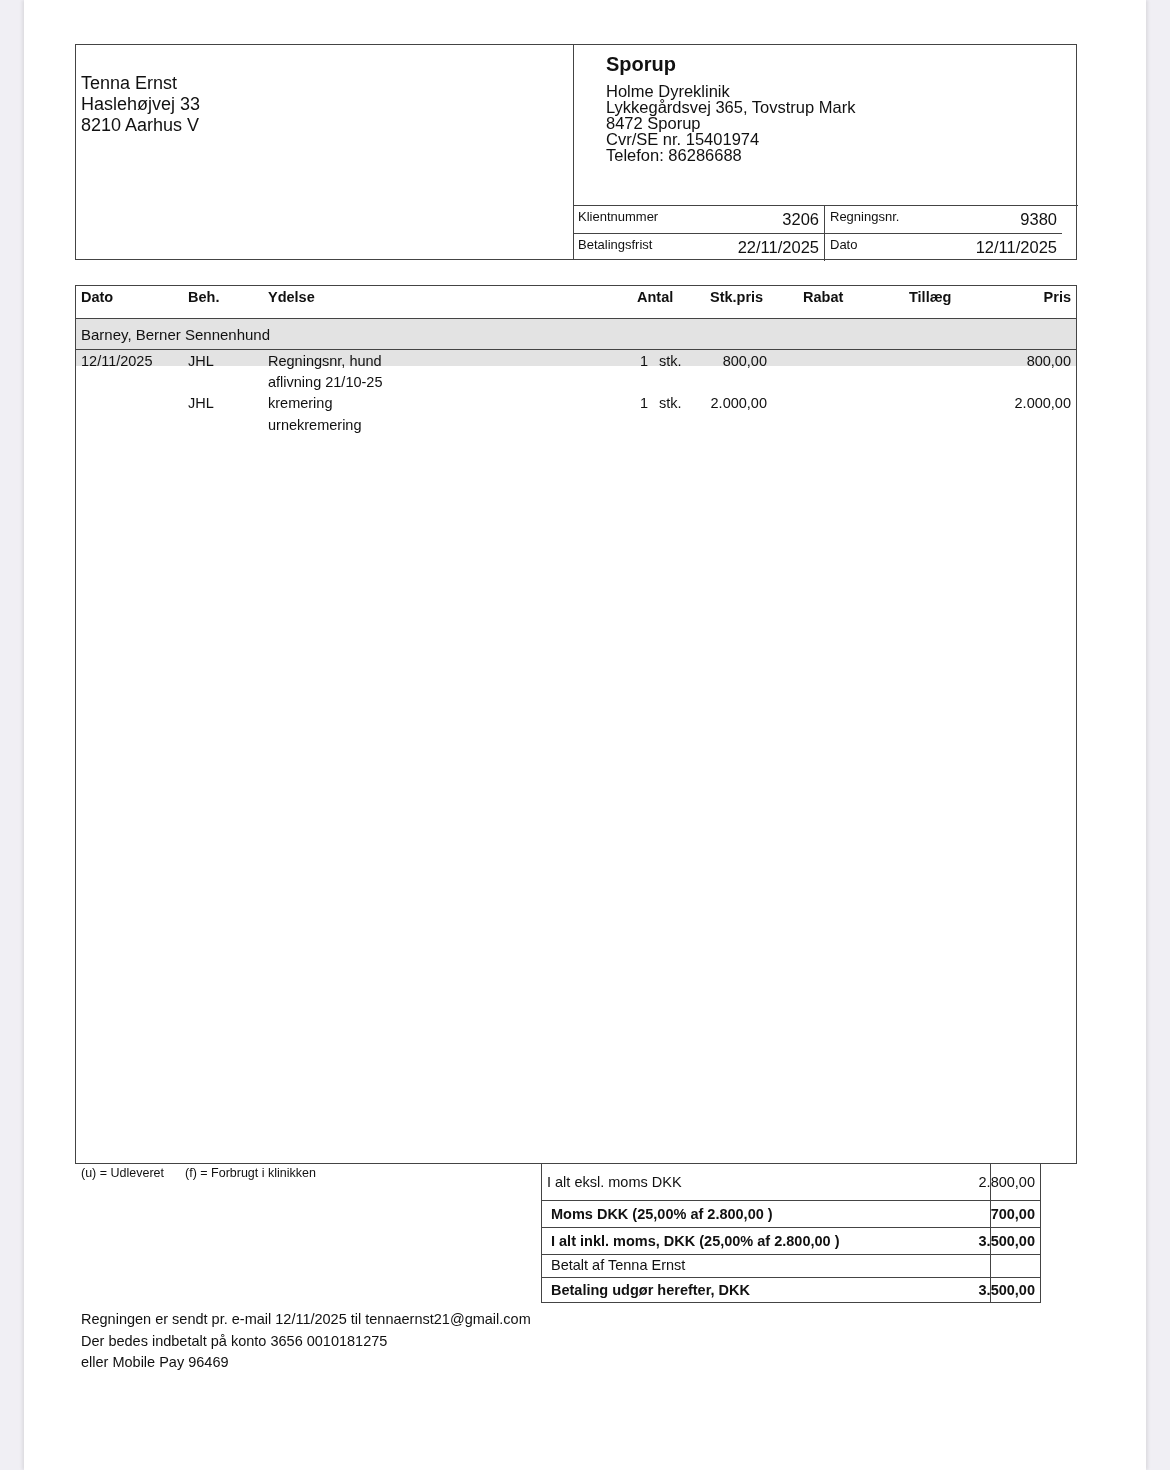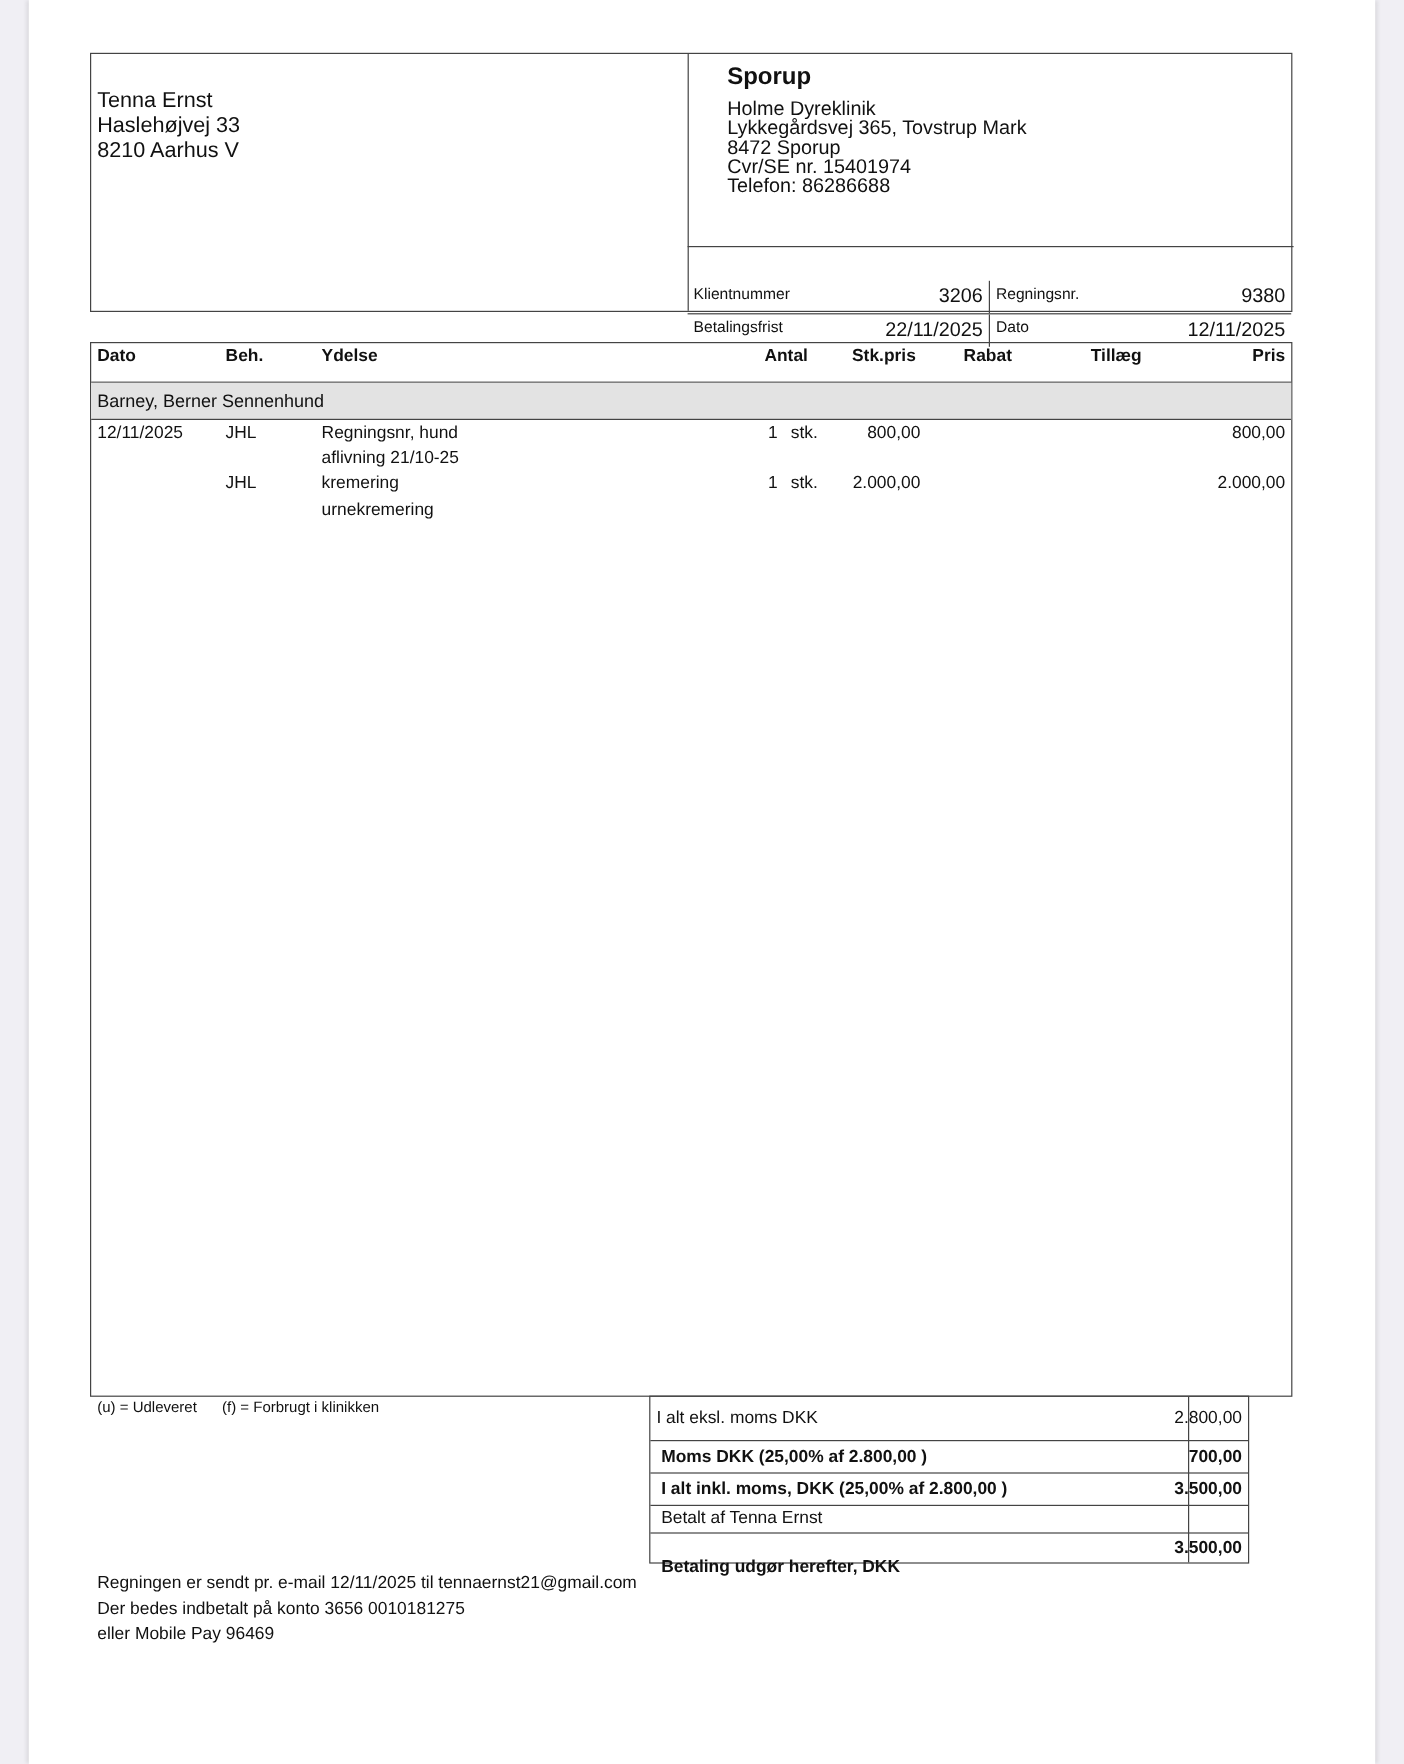--- a/index.html
+++ b/index.html
@@ -18,34 +18,34 @@
   .box { position:absolute; border:1.5px solid #444; box-sizing:border-box; }
 
   
   .hdr { left:51px; top:44px; width:1002px; height:216px; }
   .hdr-div { position:absolute; left:497px; top:0; bottom:0; border-left:1.5px solid #444; }
   .client { position:absolute; left:5px; top:28px; font-size:18px; line-height:21px; }
   .clinic { position:absolute; left:530px; top:6px; }
   .clinic .title { font-size:20px; font-weight:bold; line-height:26px; }
   .clinic .lines { font-size:16.5px; line-height:16px; margin-top:6px; }
   .meta { position:absolute; left:497px; top:160px; width:505px; height:56px; border-top:1.5px solid #444; }
-  .meta-row { position:absolute; left:0; right:2px; height:27px;margin-top:28px; }
+  .meta-row { position:absolute; left:0; right:16px; height:27px; }
   .meta-row.r2 { top:27px; border-top:1.5px solid #444; }
   .meta-row.r1 { top:0; }
   .meta-cell { position:absolute; top:0; height:27px; }
   .meta-cell.c1 { left:0; width:251px; border-right:1.5px solid #444; }
   .meta-cell.c2 { left:252px; right:0; }
   .meta-label { position:absolute; left:5px; top:3px; font-size:13px; }
   .meta-val { position:absolute; right:5px; top:4px; font-size:16.5px; }
 
   
   .lines-box { left:51px; top:285px; width:1002px; height:879px; }
   .th { position:absolute; top:3px; font-size:14.5px; font-weight:bold; }
   .hline { position:absolute; left:0; right:0; border-top:1.5px solid #444; }
-  .patient-band { position:absolute; left:0; right:0; top:33px; height:31px; background:#e3e3e3;padding-left:40px; }
+  .patient-band { position:absolute; left:0; right:0; top:33px; height:47px; background:#e3e3e3;padding-left:40px; }
   .patient-name { position:absolute; left:5px; top:7px; font-size:15px; }
   .cell { position:absolute; font-size:14.5px; }
   .r { text-align:right; }
 
   
   .legend { position:absolute; left:57px; top:1166px; font-size:12.5px; }
   .totals { left:517px; top:1163px; width:500px; height:140px; }
   .trow { position:absolute; left:0; right:0; }
   .trow .lbl { position:absolute; left:9px; font-size:14.5px; }
   .trow .val { position:absolute; right:5px; font-size:14.5px; }
@@ -160,21 +160,21 @@
       <span class="lbl" style="top:5px">I alt inkl. moms, DKK (25,00% af 2.800,00 )</span>
       <span class="val" style="top:5px">3.500,00</span>
     </div>
     <div class="hline" style="top:90px"></div>
     <div class="trow" style="top:91px; height:22px">
       <span class="lbl" style="top:2px">Betalt af Tenna Ernst</span>
       <span class="val" style="top:2px"></span>
     </div>
     <div class="hline" style="top:113px"></div>
     <div class="trow bold" style="top:114px; height:25px">
-      <span class="lbl" style="top:20px">Betaling udgør herefter, DKK</span>
+      <span class="lbl" style="top:4px">Betaling udgør herefter, DKK</span>
       <span class="val" style="top:4px">3.500,00</span>
     </div>
   </div>
 
   <div class="notes">
     <div>Regningen er sendt pr. e-mail  12/11/2025 til tennaernst21@gmail.com</div>
     <div>Der bedes indbetalt på konto 3656  0010181275</div>
     <div>eller Mobile Pay 96469</div>
   </div>
 </div>

